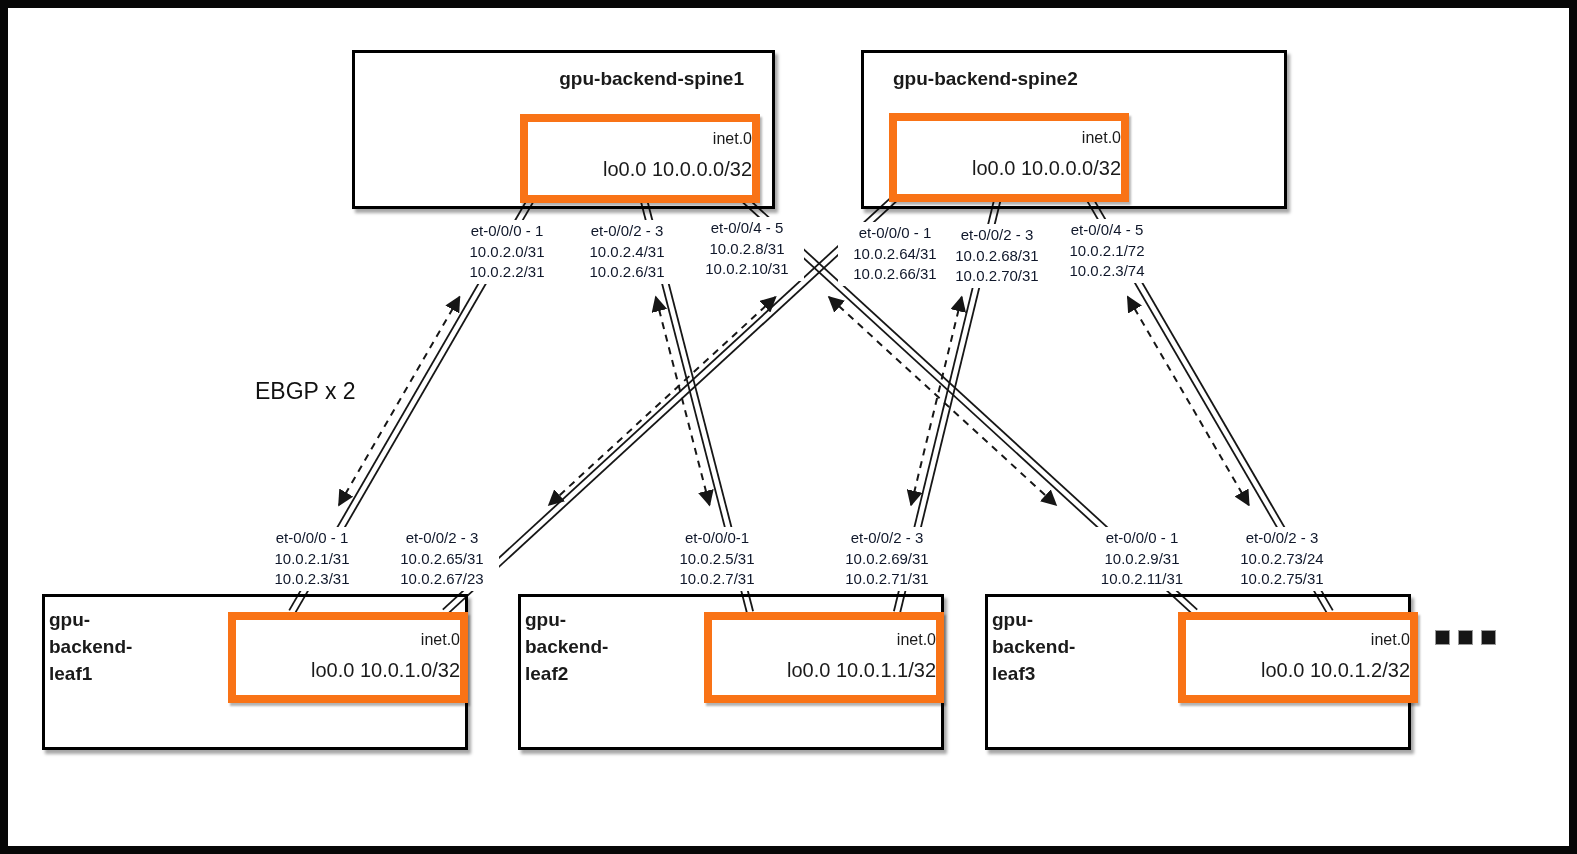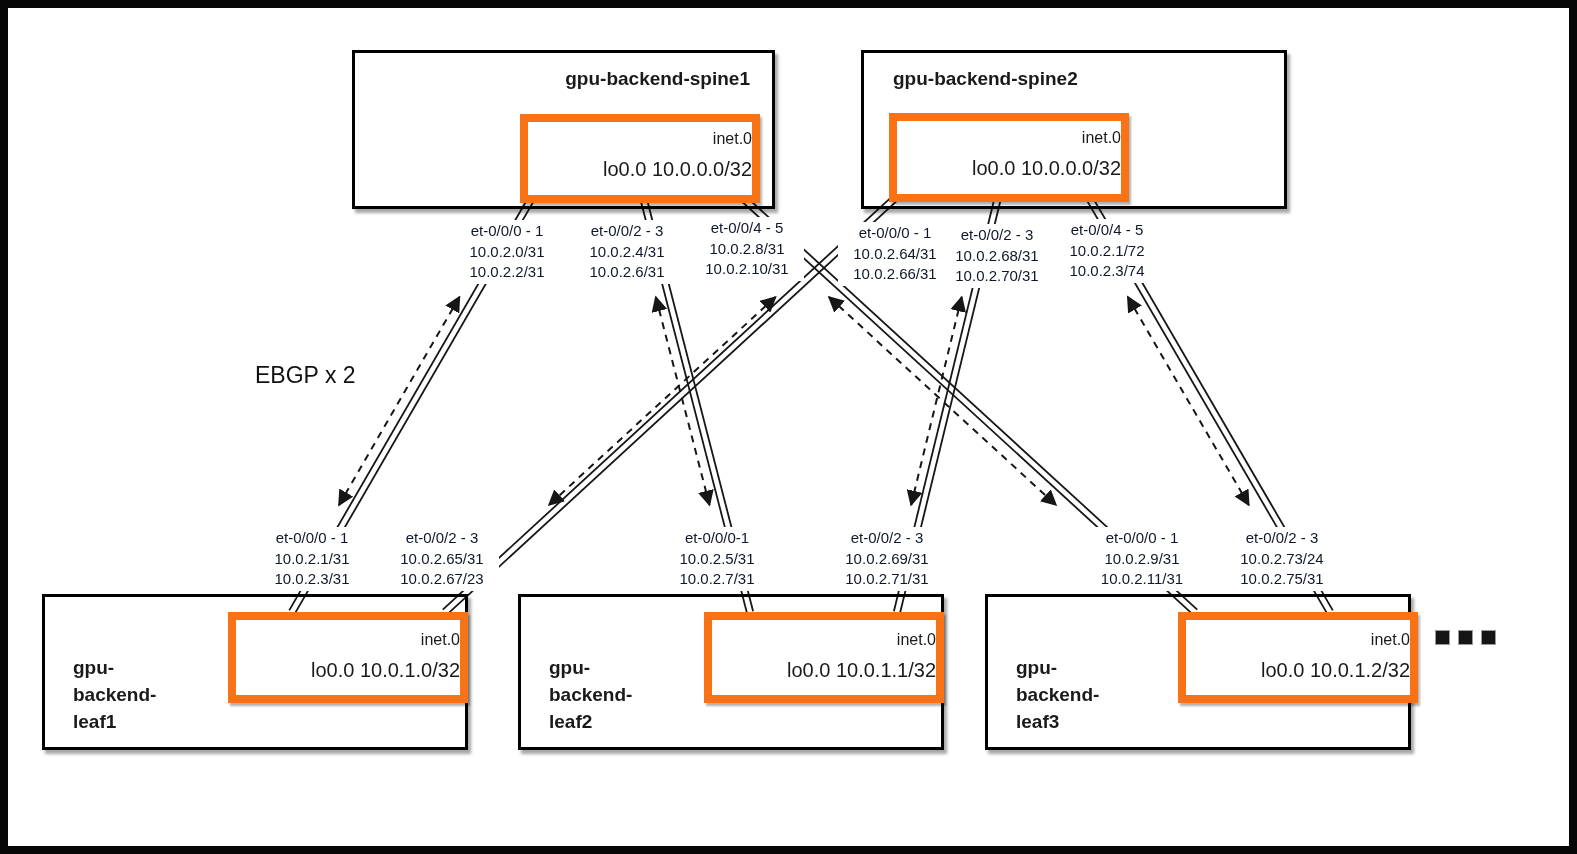--- a/index.html
+++ b/index.html
@@ -13,45 +13,45 @@
   svg.links line.d{stroke:#161616;stroke-width:2;stroke-dasharray:7 6;fill:none;}
 
   .node{position:absolute;border:3px solid #000;z-index:4;box-shadow:3px 4px 3px rgba(0,0,0,0.35);}
   .node .title{font-weight:bold;font-size:19px;line-height:25px;}
   .inet{position:absolute;border:8px solid #f97316;background:#fff;text-align:right;
         box-shadow:2px 3px 2px rgba(0,0,0,0.3);z-index:5;}
   .inet .rt{font-size:16px;margin-top:8px;}
   .inet .lo{font-size:20px;margin-top:10px;}
 
   #spine1{left:352px;top:50px;width:417px;height:153px;}
-  #spine1 .title{text-align:right;padding:13px 22px 0 0;}
+  #spine1 .title{text-align:right;padding:13px 28px 0 0;}
   #spine1 .inet{left:165px;top:61px;width:224px;height:73px;}
   #spine2{left:861px;top:50px;width:420px;height:153px;}
   #spine2 .title{text-align:left;padding:13px 12px 0 29px;}
   #spine2 .inet{left:25px;top:60px;width:224px;height:73px;}
 
   #leaf1{left:42px;top:594px;width:420px;height:150px;}
   #leaf2{left:518px;top:594px;width:420px;height:150px;}
   #leaf3{left:985px;top:594px;width:420px;height:150px;}
-  .leaf .title{position:absolute;left:28px;top:9px;line-height:27px;margin-top:48px;}
+  .leaf .title{position:absolute;left:4px;top:9px;line-height:27px;}
   .leaf .title span{display:block;}
   .leaf .inet{left:183px;top:15px;width:224px;height:75px;}
   #leaf3 .inet{left:190px;}
   .leaf .inet .rt{margin-top:11px;}
 
   .ifl{position:absolute;z-index:3;background:#fff;text-align:center;font-size:15px;
        line-height:20.5px;color:#0f172a;width:110px;padding:1px 2px;}
   .ifl span{display:block;}
   #s1i1{left:450px;top:220px;} #s1i2{left:570px;top:220px;} #s1i3{left:690px;top:217px;}
   #s2i1{left:838px;top:222px;} #s2i2{left:940px;top:224px;} #s2i3{left:1050px;top:219px;}
   #l1i1{left:255px;top:527px;} #l1i2{left:385px;top:527px;}
   #l2i1{left:660px;top:527px;} #l2i2{left:830px;top:527px;}
   #l3i1{left:1085px;top:527px;} #l3i2{left:1225px;top:527px;}
 
-  .ebgp{position:absolute;left:255px;top:362px;font-size:23px;color:#111;z-index:3;}
+  .ebgp{position:absolute;left:255px;top:378px;font-size:23px;color:#111;z-index:3;}
   .more{position:absolute;left:1436px;top:631px;display:flex;gap:10px;z-index:3;}
   .more .sq{width:13px;height:13px;background:#151515;outline:1px solid #9a9a9a;}
 </style>
 </head>
 <body>
 
 <div class="canvas">
   <div class="frame"></div>
 
   <svg class="links" width="1577" height="854" viewBox="0 0 1577 854">

